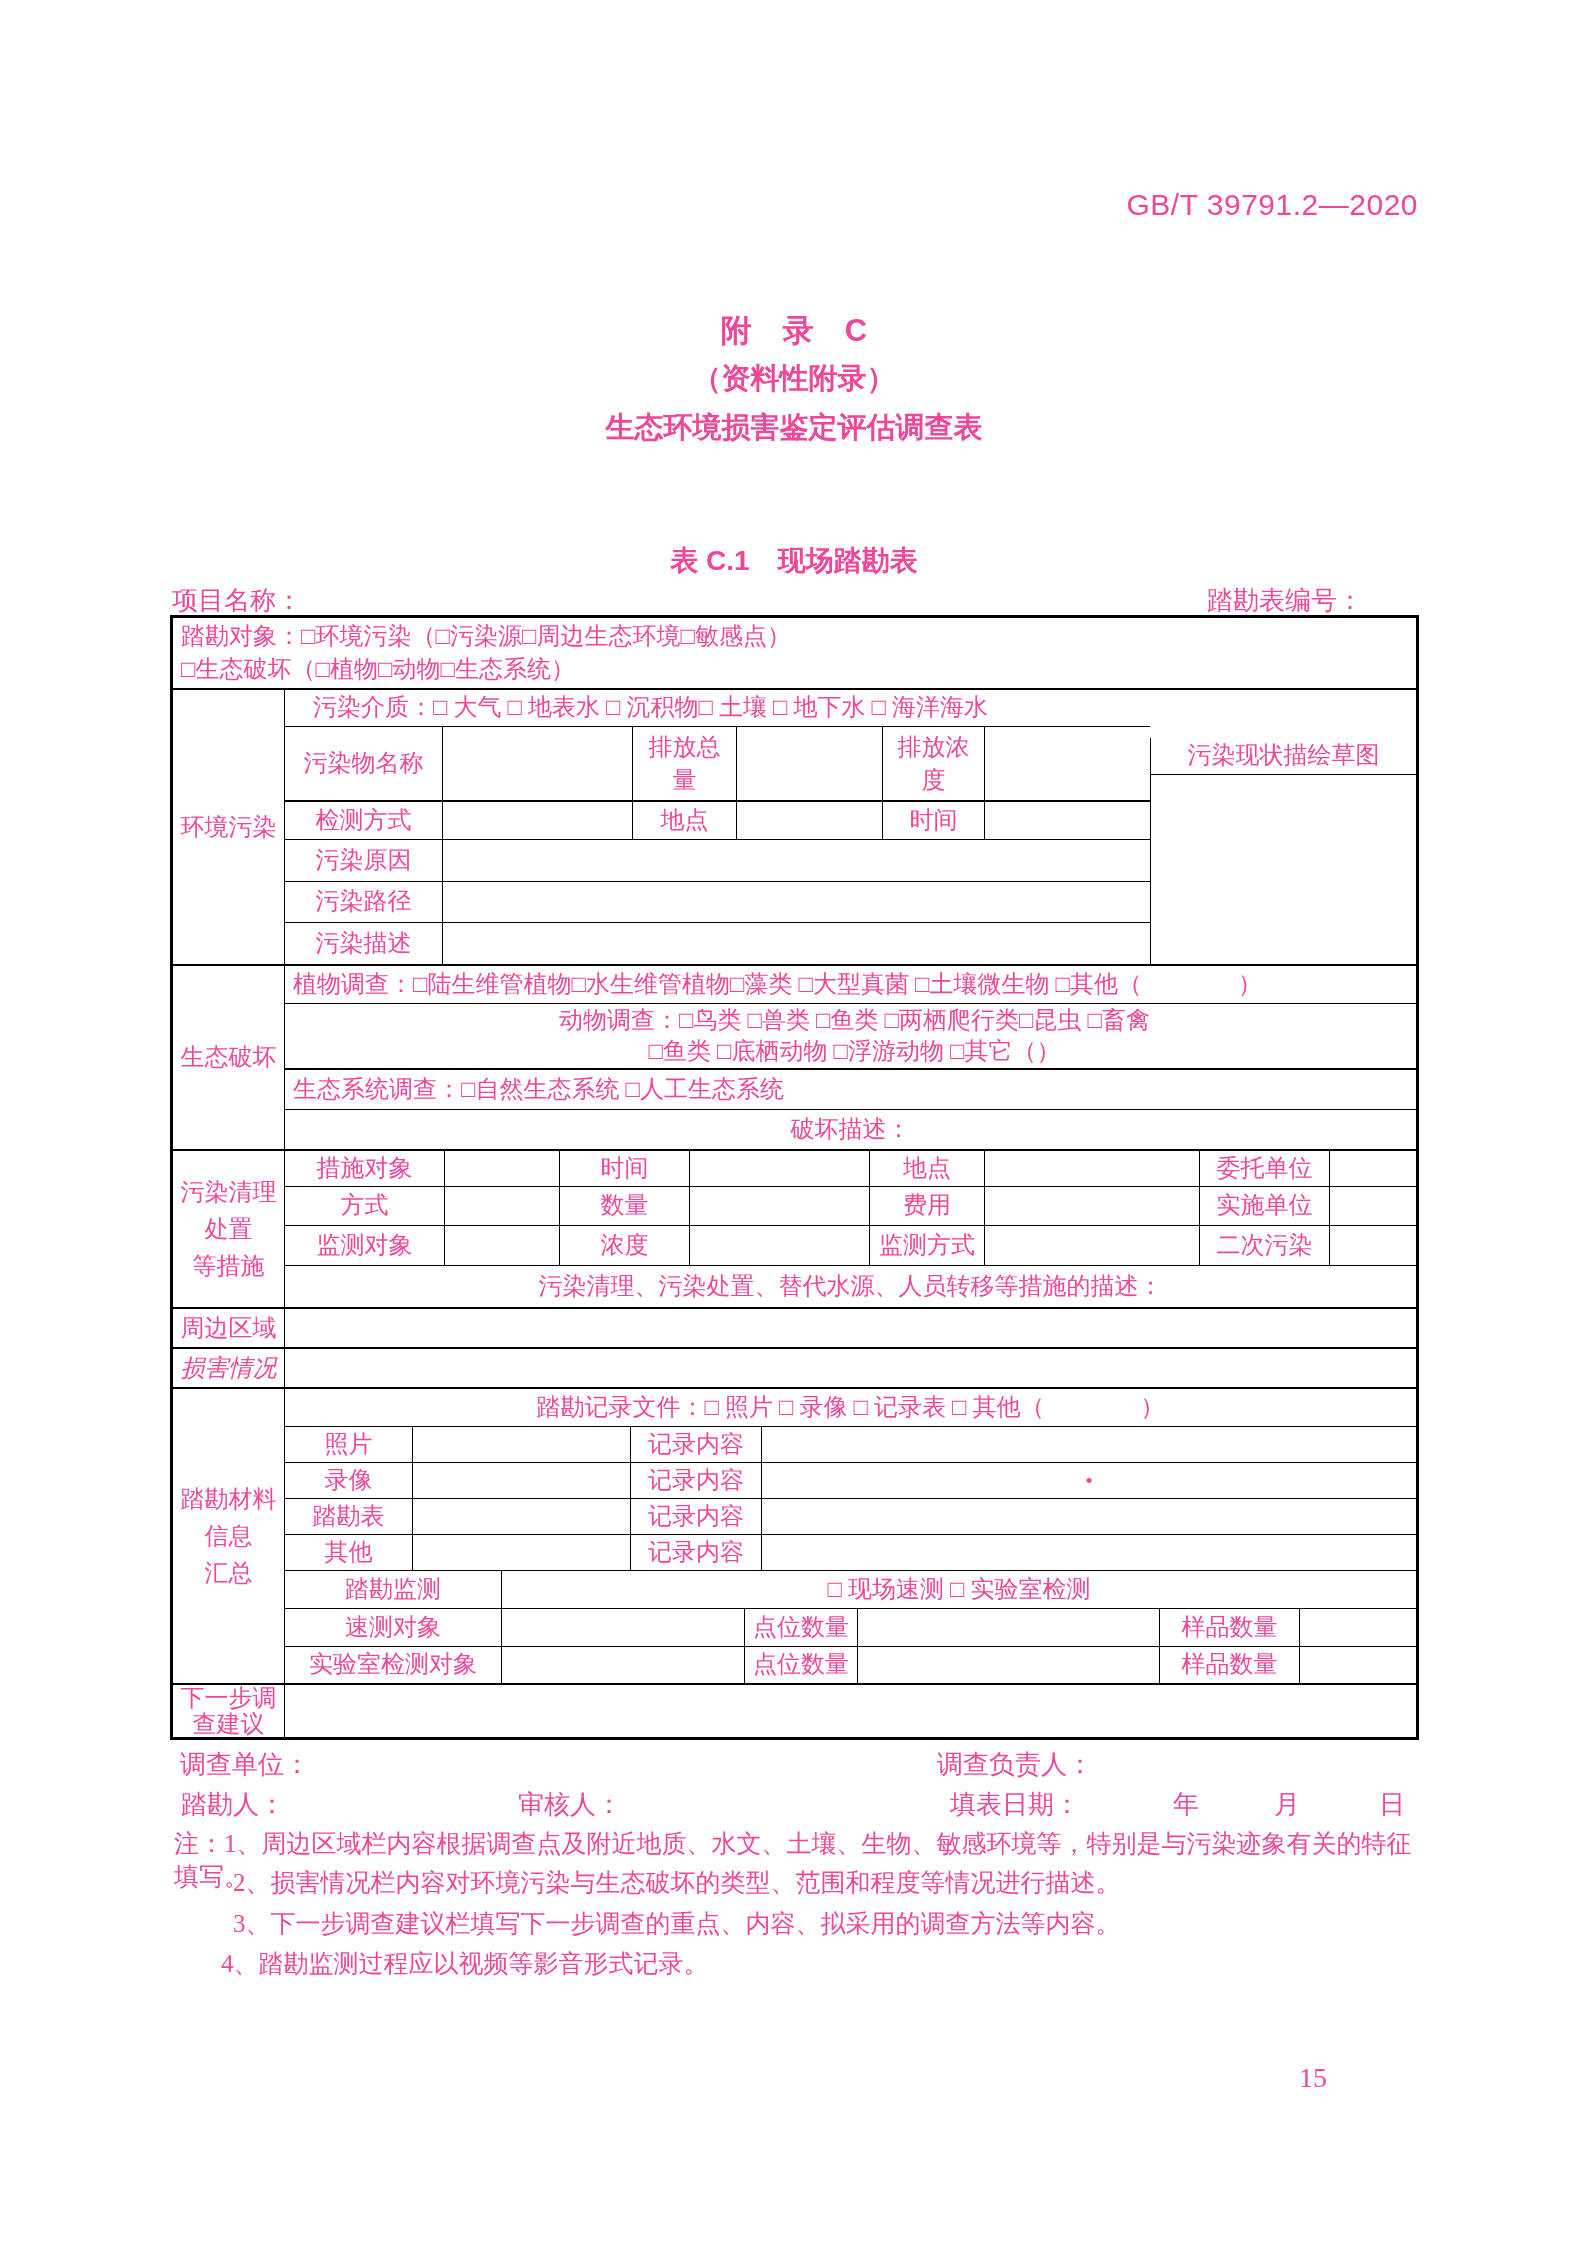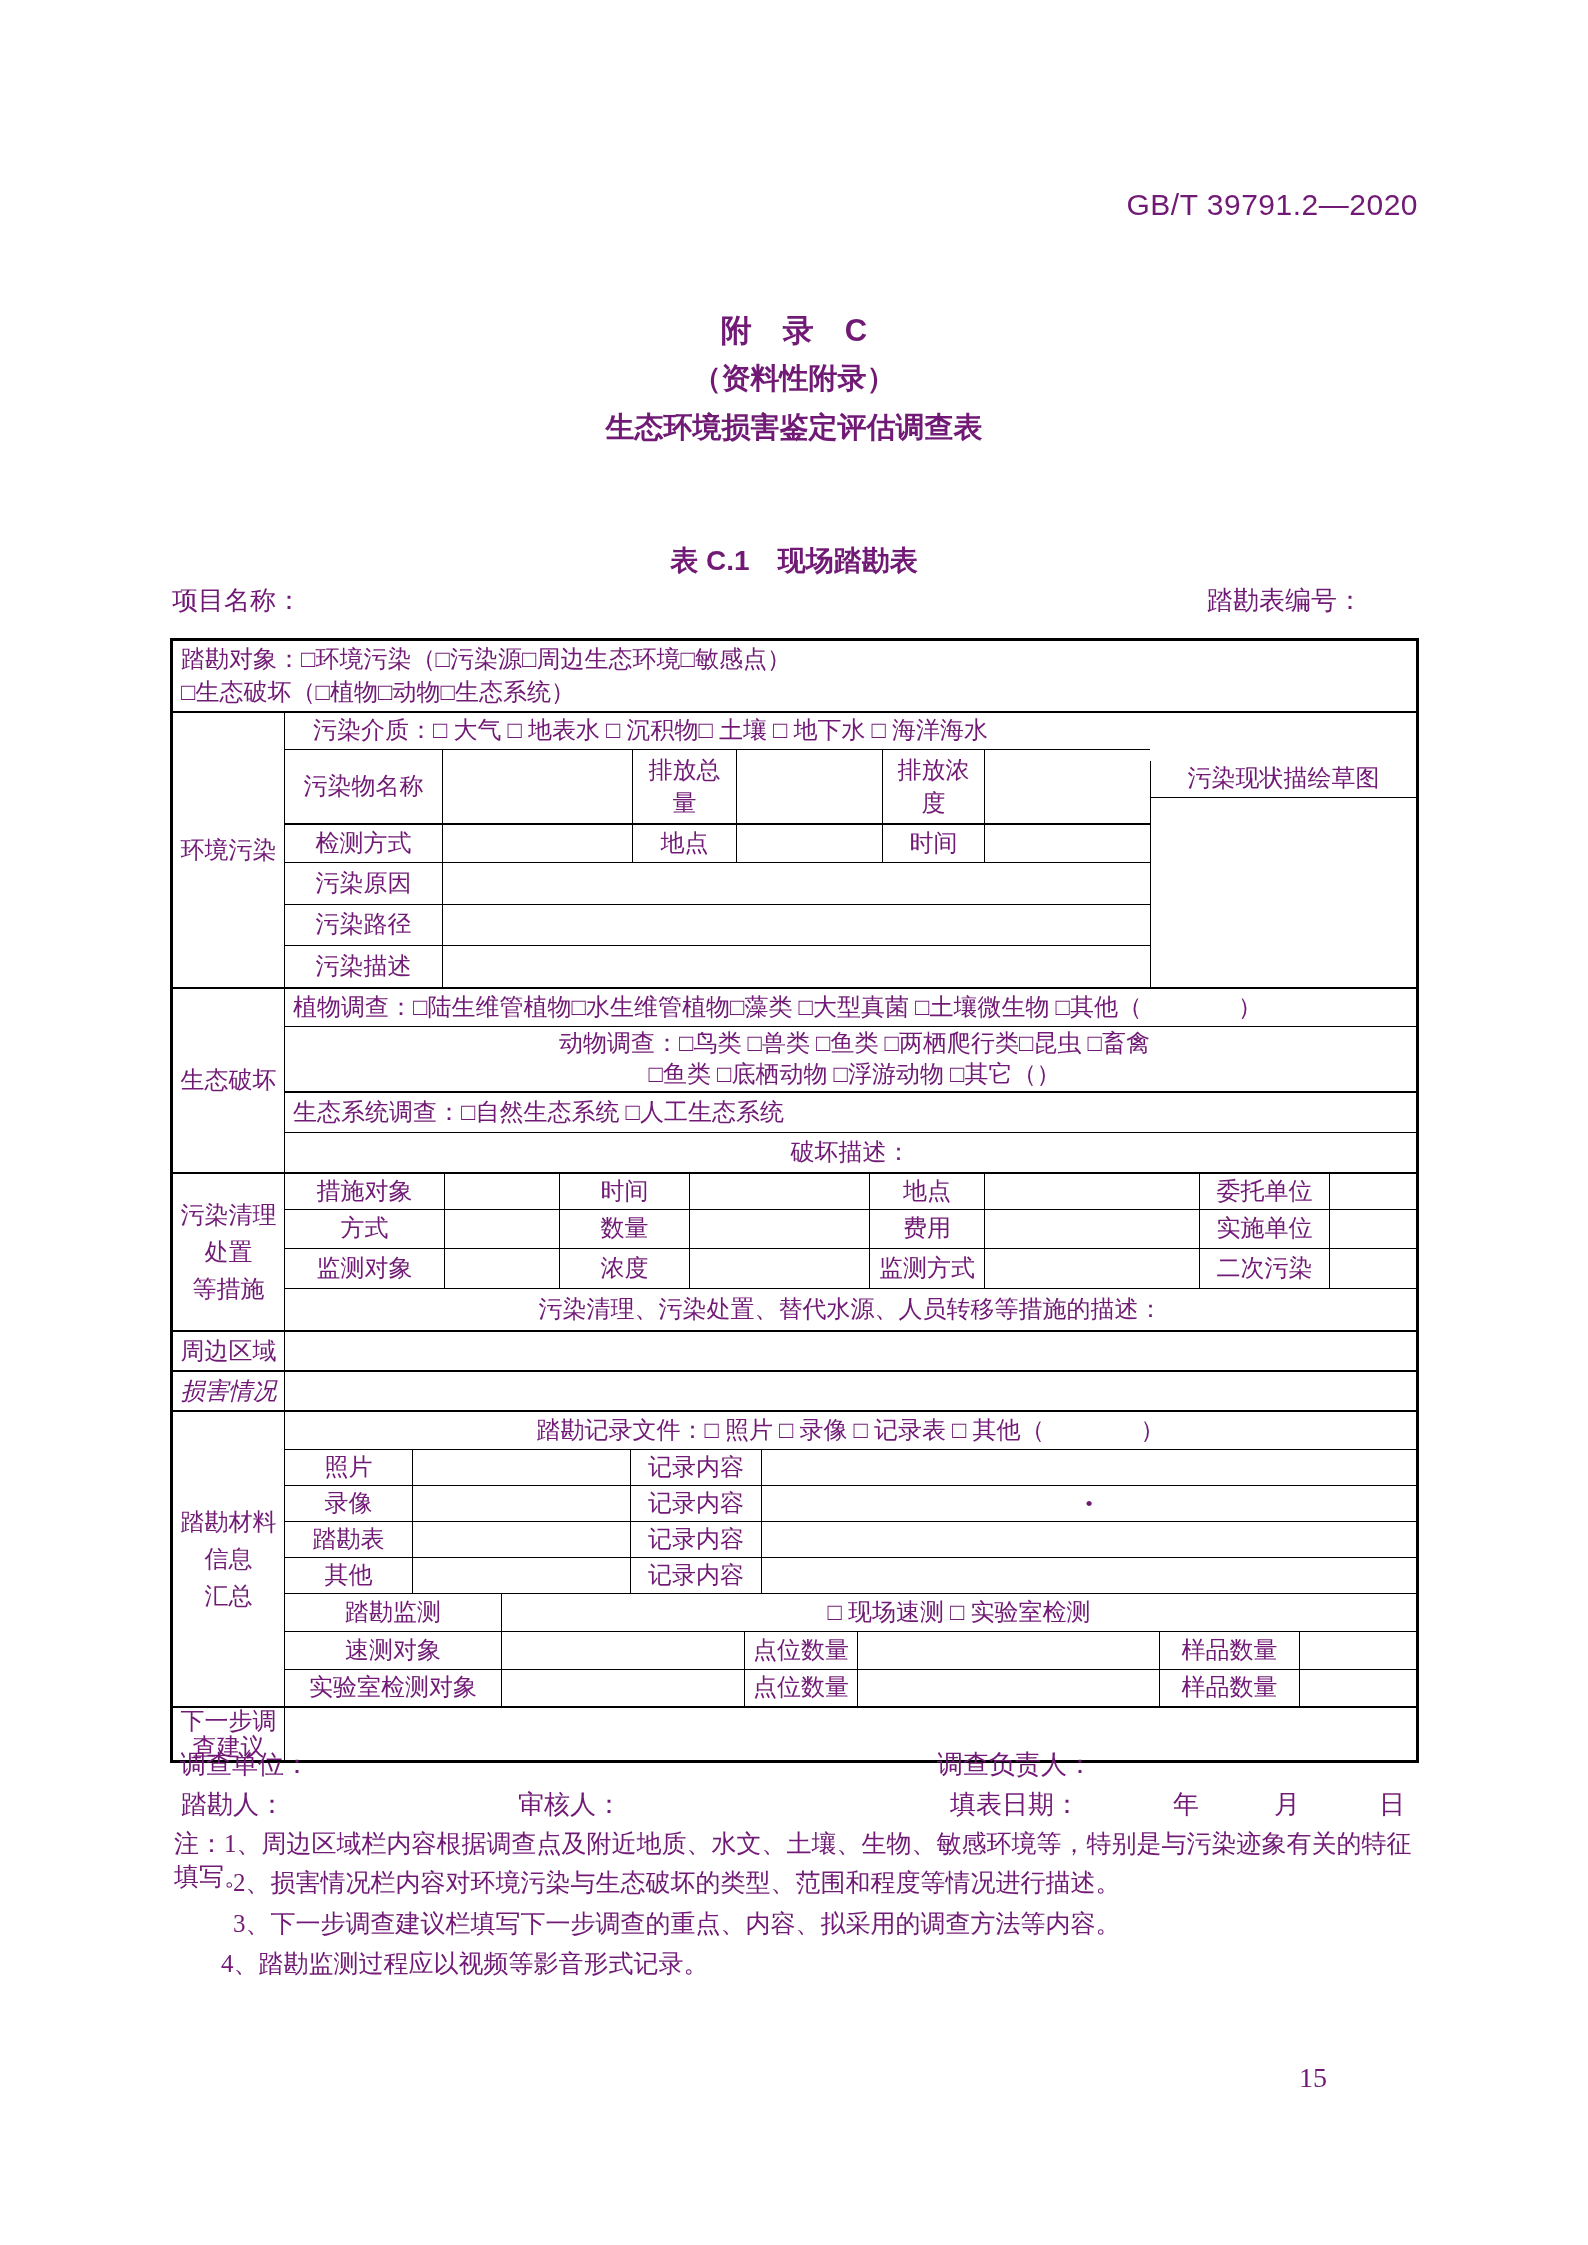--- a/index.html
+++ b/index.html
@@ -1,32 +1,32 @@
 <!DOCTYPE html>
 <html><head>
 <meta charset="utf-8">
 <style>
   html,body{margin:0;padding:0;background:#fff;}
-  .page{position:relative;width:1588px;height:2140px;background:#ffffff;color:#701a75;
+  .page{position:relative;width:1588px;height:2140px;background:#ffffff;color:#ec4899;
         font-family:"Liberation Serif","DejaVu Serif",serif;overflow:hidden;}
   .std-no{position:absolute;top:188px;right:170px;font-family:"Liberation Sans","DejaVu Sans",sans-serif;
           font-size:30px;letter-spacing:.5px;white-space:pre;}
   .apx{position:absolute;top:310px;left:0;width:100%;text-align:center;
        font-family:"Liberation Sans","DejaVu Sans",sans-serif;font-weight:700;}
   .apx div{white-space:pre;}
   .apx .l1{font-size:31px;margin-bottom:7px;}
   .apx .l2{font-size:29px;margin-bottom:9px;}
   .apx .l3{font-size:29px;}
   .cap{position:absolute;top:542px;left:0;width:100%;text-align:center;font-weight:700;font-size:28px;
        font-family:"Liberation Sans","DejaVu Sans",sans-serif;white-space:pre;}
   .prelbl{position:absolute;top:583px;font-size:26px;white-space:pre;}
   .pre-left{left:172px;}
   .pre-right{left:1207px;}
 
-  .ftable{position:absolute;left:170px;top:638px;width:1243px;border:3px solid #000;font-size:24px;line-height:1.3;}
+  .ftable{position:absolute;left:170px;top:615px;width:1243px;border:3px solid #000;font-size:24px;line-height:1.3;}
   .ftable *{box-sizing:border-box;}
   .bb1{border-bottom:1px solid #000;}
   .bb2{border-bottom:2px solid #000;}
   .rowA{height:72px;display:flex;flex-direction:column;justify-content:space-evenly;padding-left:8px;}
   .rowA .line{white-space:pre-wrap;}
   .sec{display:flex;}
   .seclabel{width:112px;border-right:1px solid #000;display:flex;flex-direction:column;align-items:center;
             justify-content:center;text-align:center;line-height:37px;white-space:pre;}
   .secbody{flex:1;display:flex;flex-direction:column;min-width:0;}
   .row{display:flex;}

